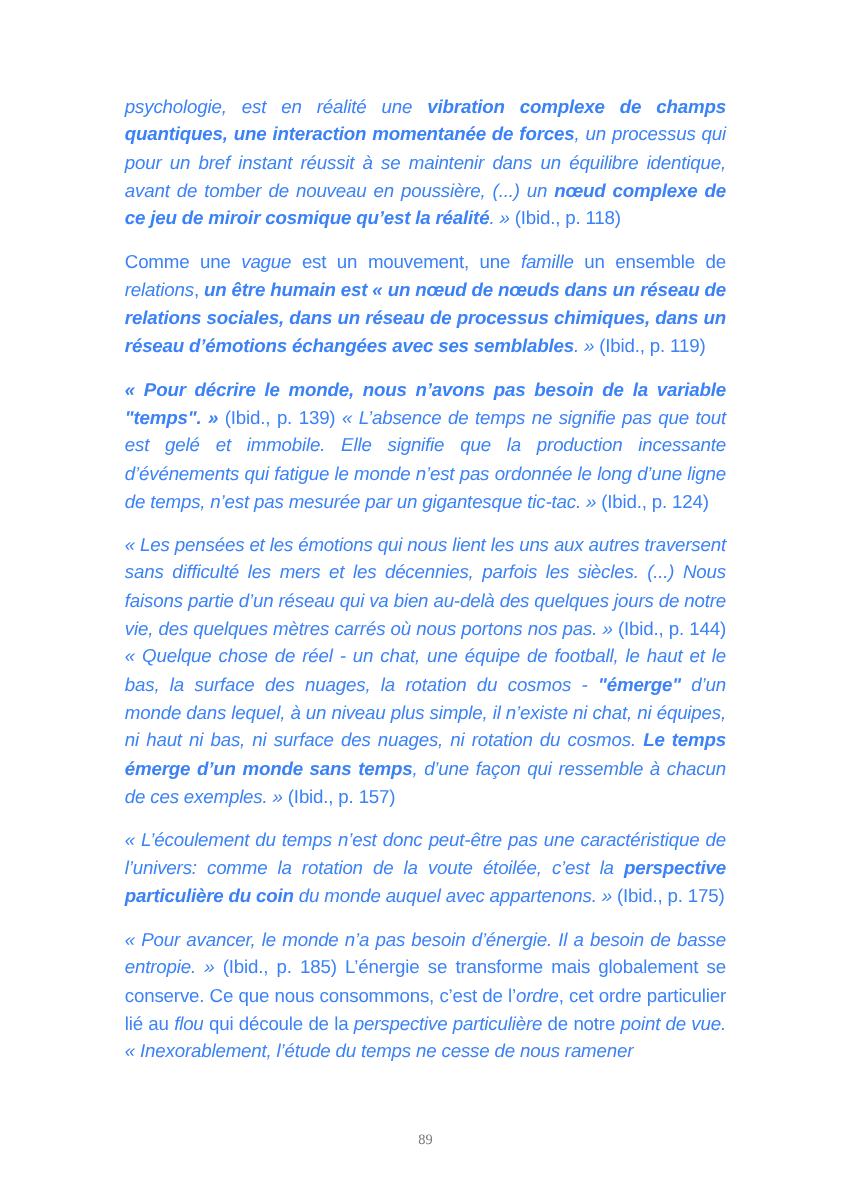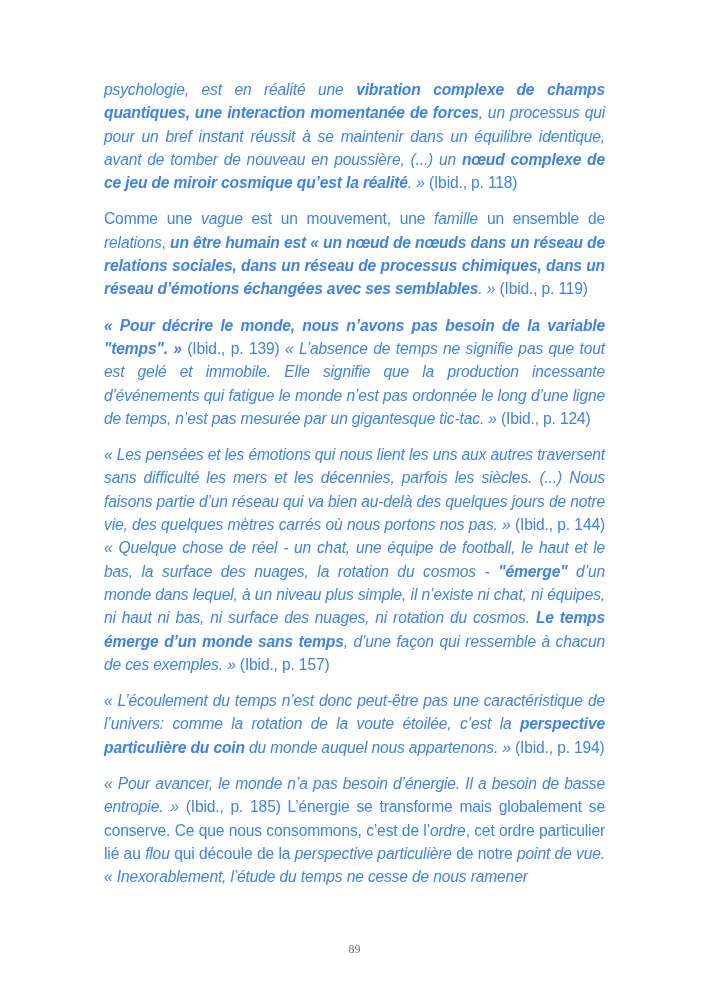--- a/index.html
+++ b/index.html
@@ -32,17 +32,17 @@
   }
 </style>
 </head>
 <body>
 
 <div class="page">
   <p class="para"><span class="i">psychologie, est en réalité une </span><span class="i b">vibration complexe de champs quantiques, une interaction momentanée de forces</span><span class="i">, un processus qui pour un bref instant réussit à se maintenir dans un équilibre identique, avant de tomber de nouveau en poussière, (...) un </span><span class="i b">nœud complexe de ce jeu de miroir cosmique qu’est la réalité</span><span class="i">. » </span><span>(Ibid., p. 118)</span></p>
   <p class="para"><span>Comme une </span><span class="i">vague</span><span> est un mouvement, une </span><span class="i">famille</span><span> un ensemble de </span><span class="i">relations</span><span>, </span><span class="i b">un être humain est « un nœud de nœuds dans un réseau de relations sociales, dans un réseau de processus chimiques, dans un réseau d’émotions échangées avec ses semblables</span><span class="i">. » </span><span>(Ibid., p. 119)</span></p>
   <p class="para"><span class="i b">« Pour décrire le monde, nous n’avons pas besoin de la variable "temps". » </span><span>(Ibid., p. 139) </span><span class="i">« L’absence de temps ne signifie pas que tout est gelé et immobile. Elle signifie que la production incessante d’événements qui fatigue le monde n’est pas ordonnée le long d’une ligne de temps, n’est pas mesurée par un gigantesque tic-tac. » </span><span>(Ibid., p. 124)</span></p>
   <p class="para"><span class="i">« Les pensées et les émotions qui nous lient les uns aux autres traversent sans difficulté les mers et les décennies, parfois les siècles. (...) Nous faisons partie d’un réseau qui va bien au-delà des quelques jours de notre vie, des quelques mètres carrés où nous portons nos pas. » </span><span>(Ibid., p. 144) </span><span class="i">« Quelque chose de réel - un chat, une équipe de football, le haut et le bas, la surface des nuages, la rotation du cosmos - </span><span class="i b">"émerge"</span><span class="i"> d’un monde dans lequel, à un niveau plus simple, il n’existe ni chat, ni équipes, ni haut ni bas, ni surface des nuages, ni rotation du cosmos. </span><span class="i b">Le temps émerge d’un monde sans temps</span><span class="i">, d’une façon qui ressemble à chacun de ces exemples. » </span><span>(Ibid., p. 157)</span></p>
-  <p class="para"><span class="i">« L’écoulement du temps n’est donc peut-être pas une caractéristique de l’univers: comme la rotation de la voute étoilée, c’est la </span><span class="i b">perspective particulière du coin</span><span class="i"> du monde auquel nous appartenons. » </span><span>(Ibid., p. 194)</span></p>
+  <p class="para"><span class="i">« L’écoulement du temps n’est donc peut-être pas une caractéristique de l’univers: comme la rotation de la voute étoilée, c’est la </span><span class="i b">perspective particulière du coin</span><span class="i"> du monde auquel avec appartenons. » </span><span>(Ibid., p. 175)</span></p>
   <p class="para"><span class="i">« Pour avancer, le monde n’a pas besoin d’énergie. Il a besoin de basse entropie. » </span><span>(Ibid., p. 185) L’énergie se transforme mais globalement se conserve. Ce que nous consommons, c’est de l’</span><span class="i">ordre</span><span>, cet ordre particulier lié au </span><span class="i">flou</span><span> qui découle de la </span><span class="i">perspective particulière</span><span> de notre </span><span class="i">point de vue. « Inexorablement, l’étude du temps ne cesse de nous ramener</span></p>
 </div>
 
 <div class="page-number">89</div>
 
 </body></html>

